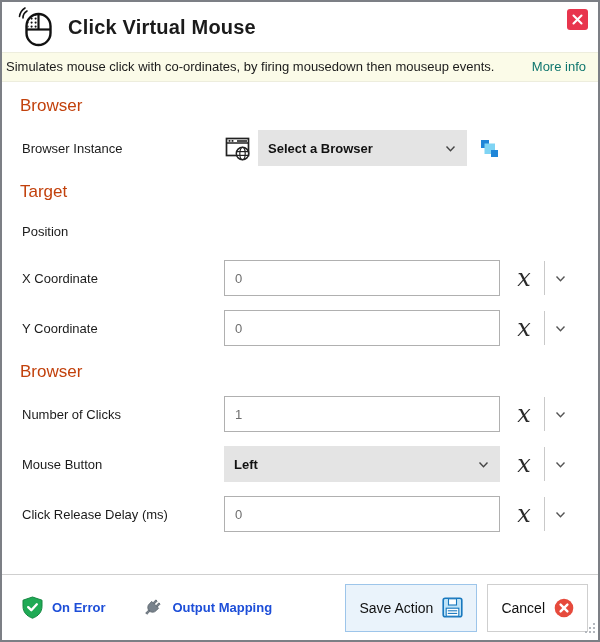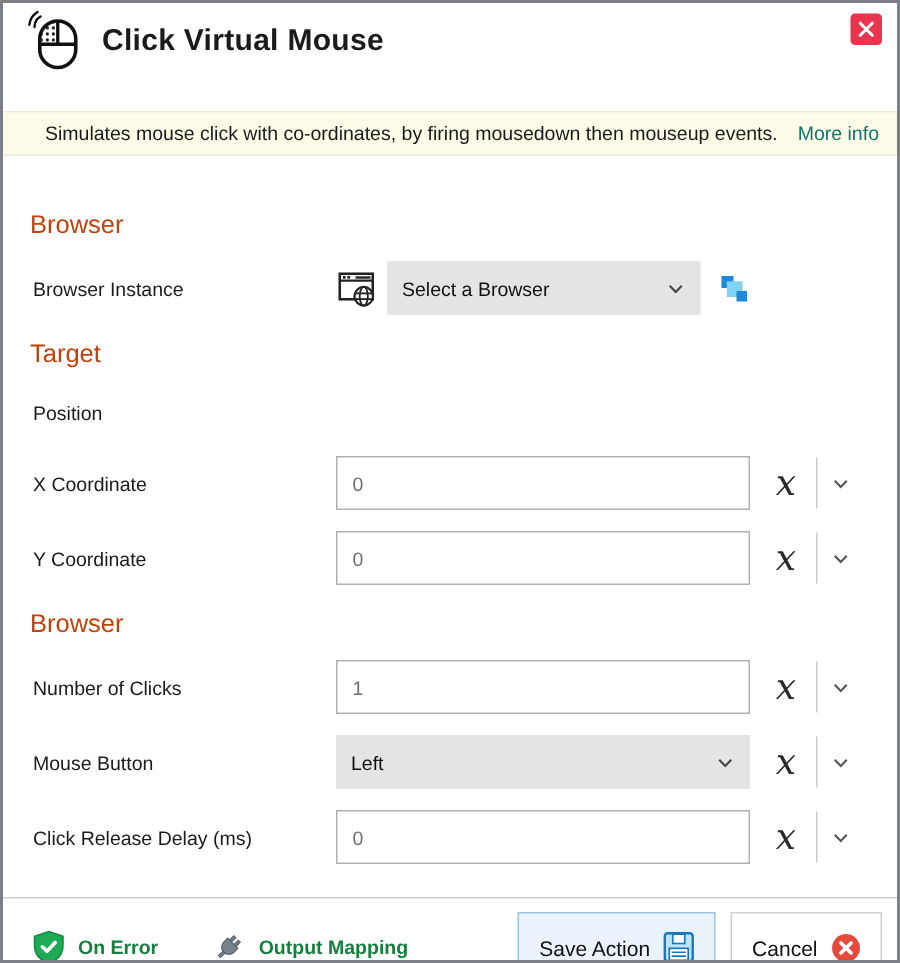--- a/index.html
+++ b/index.html
@@ -6,21 +6,20 @@
   html,body { background:#fff; }
   body { font-family:"Liberation Sans", sans-serif; color:#1b1b1b; }
 
   .window {
     width:600px; height:642px;
     border:2px solid #7c7f85;
     background:#fff;
     display:flex; flex-direction:column;
     position:relative;
     overflow:hidden;
-    gap:22px;
   }
 
   
   .titlebar {
     height:50px; flex:0 0 auto;
     display:flex; align-items:center;
     padding:0 10px 0 12px;
     background:#fff;
   }
   .titlebar .app-icon { width:44px; height:44px; flex:0 0 auto; }
@@ -31,21 +30,21 @@
     background:#e8354d; display:flex; align-items:center; justify-content:center;
     cursor:pointer;
   }
 
   
   .infobar {
     flex:0 0 auto;
     background:#fbfbe8;
     border-top:1px solid #ededdd;
     border-bottom:1px solid #ededdd;
-    padding:6px 12px 7px 28px;
+    padding:6px 12px 7px 4px;
     display:flex; align-items:center;
     font-size:13px;
   }
   .infobar .more-info { margin-left:auto; color:#0f766e; cursor:pointer; text-decoration:none; }
 
   
   .content { flex:1 1 auto; padding:0 16px 0 0; }
 
   .section-heading {
     font-size:17px; font-weight:400; color:#c2410c;
@@ -68,21 +67,21 @@
     border:1px solid #b0b0b0; background:#fff;
     font-family:"Liberation Sans", sans-serif;
     font-size:13px; color:#6e6e6e;
     padding:0 10px; outline:none;
   }
 
   .dropdown {
     height:36px; background:#e4e4e4;
     display:flex; align-items:center;
     padding:0 10px; font-size:13px; color:#111;
-    cursor:pointer; user-select:none;
+    cursor:pointer; user-select:none;font-weight:bold;
   }
   .dropdown .dd-text { flex:1; }
   .dropdown.narrow { width:215px; }
 
   .control-flex { display:flex; align-items:center; }
 
   .icon-cell { display:flex; align-items:center; padding-left:13px; }
   .var-x {
     font-family:"DejaVu Serif", serif; font-style:italic;
     font-size:24px; color:#2a2a2a; line-height:1;
@@ -100,21 +99,21 @@
   
   .footer {
     flex:0 0 auto; height:66px;
     border-top:1px solid #cfcfcf;
     display:flex; align-items:center;
     padding:0 10px 0 20px;
     background:#fff; position:relative;
   }
   .foot-group { display:flex; align-items:center; gap:9px; cursor:pointer; }
   .foot-group + .foot-group { margin-left:36px; }
-  .foot-label { font-size:13px; font-weight:700; color:#15803d; }
+  .foot-label { font-size:13px; font-weight:700; color:#1d4ed8; }
 
   .btn {
     height:48px; display:flex; align-items:center; gap:9px;
     font-size:14px; color:#111; cursor:pointer;
     padding:0 13px; background:#fff; border:1px solid #cfcfcf;
   }
   .btn-save { margin-left:auto; background:#eaf3fb; border:1px solid #9dc5ea; }
   .btn-cancel { margin-left:10px; }
 
   .resize-grip { position:absolute; right:2px; bottom:2px; }

